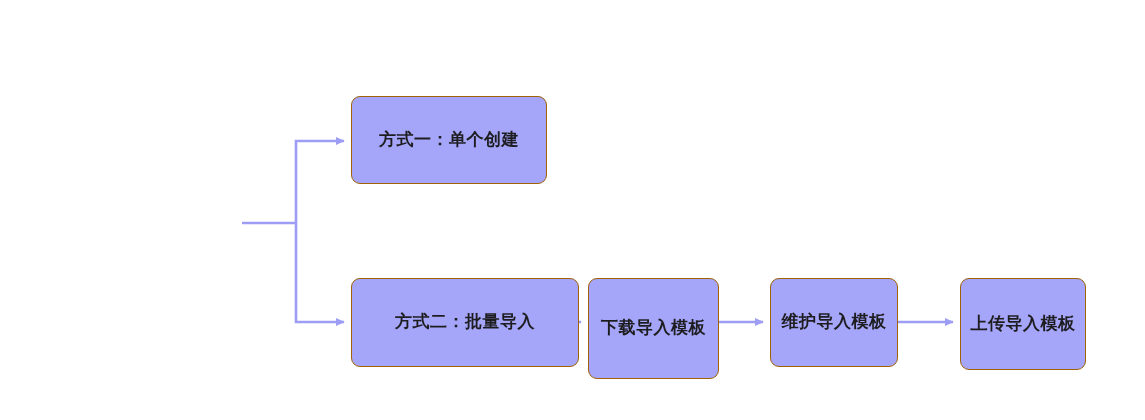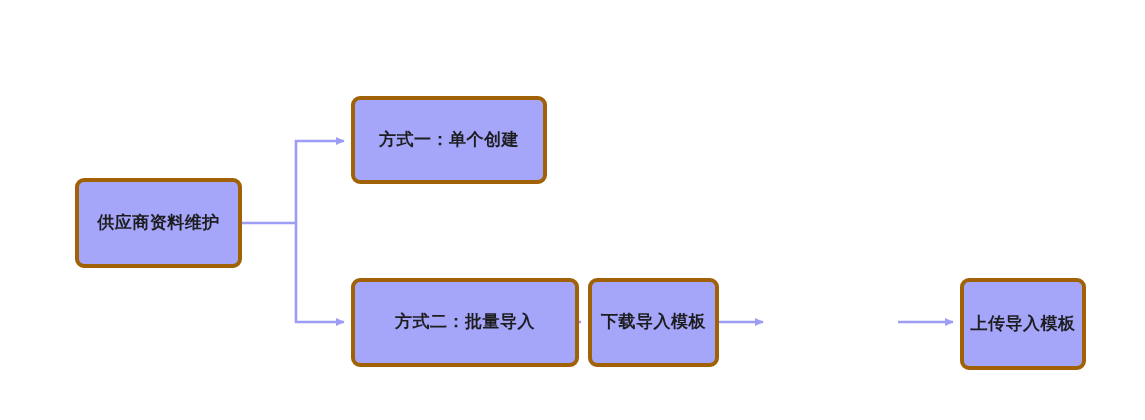--- a/index.html
+++ b/index.html
@@ -24,21 +24,21 @@
     left: 0;
     top: 0;
     width: 1145px;
     height: 420px;
     pointer-events: none;
   }
   .node {
     position: absolute;
     box-sizing: border-box;
     background: #a5a5f9;
-    border: 4px solid #a16207;
+    border: 1px solid #a16207;
     border-radius: 9px;
     display: flex;
     align-items: center;
     justify-content: center;
     color: #1d1d20;
     font-size: 17px;
     font-weight: bold;
     letter-spacing: 0.5px;
     line-height: 1.2;
     white-space: nowrap;
@@ -66,34 +66,34 @@
 
     <path d="M 296 223 L 296 322 L 344 322" fill="none" stroke="#9d9df6" stroke-width="2.6" stroke-linejoin="miter" stroke-linecap="butt" marker-end="url(#arrowhead)"></path>
 
     <path d="M 547 322 L 581 322" fill="none" stroke="#9d9df6" stroke-width="2.6" marker-end="url(#arrowhead)"></path>
 
     <path d="M 719 322 L 763 322" fill="none" stroke="#9d9df6" stroke-width="2.6" marker-end="url(#arrowhead)"></path>
 
     <path d="M 898 322 L 953 322" fill="none" stroke="#9d9df6" stroke-width="2.6" marker-end="url(#arrowhead)"></path>
   </svg>
 
-  <div class="node" id="node-root" style="left:75px; top:178px; width:167px; height:90px;">
-    <span class="node-label">供应商资料维护</span>
-  </div>
 
   <div class="node" id="node-method1" style="left:351px; top:96px; width:196px; height:88px;">
     <span class="node-label">方式一：单个创建</span>
   </div>
 
   <div class="node" id="node-method2" style="left:351px; top:278px; width:228px; height:89px;">
     <span class="node-label">方式二：批量导入</span>
   </div>
 
-  <div class="node" id="node-download" style="left:588px; top:278px; width:131px; height:89px;">
+  <div class="node" id="node-download" style="left:588px; top:278px; width:131px; height:101px;">
     <span class="node-label">下载导入模板</span>
   </div>
 
+  <div class="node" id="node-maintain" style="left:770px; top:278px; width:128px; height:89px;">
+    <span class="node-label">维护导入模板</span>
+  </div>
 
   <div class="node" id="node-upload" style="left:960px; top:278px; width:126px; height:92px;">
     <span class="node-label">上传导入模板</span>
   </div>
 
 </div>
 
 </body></html>

